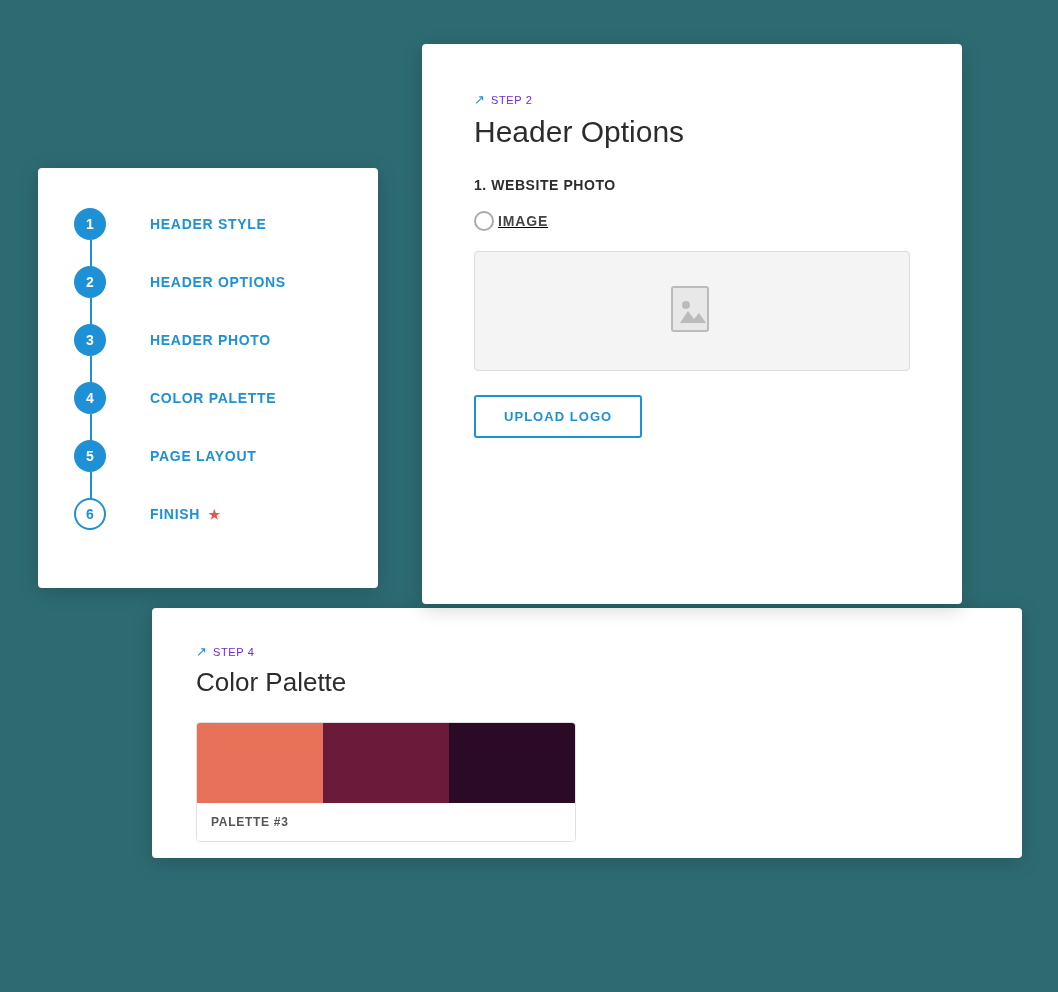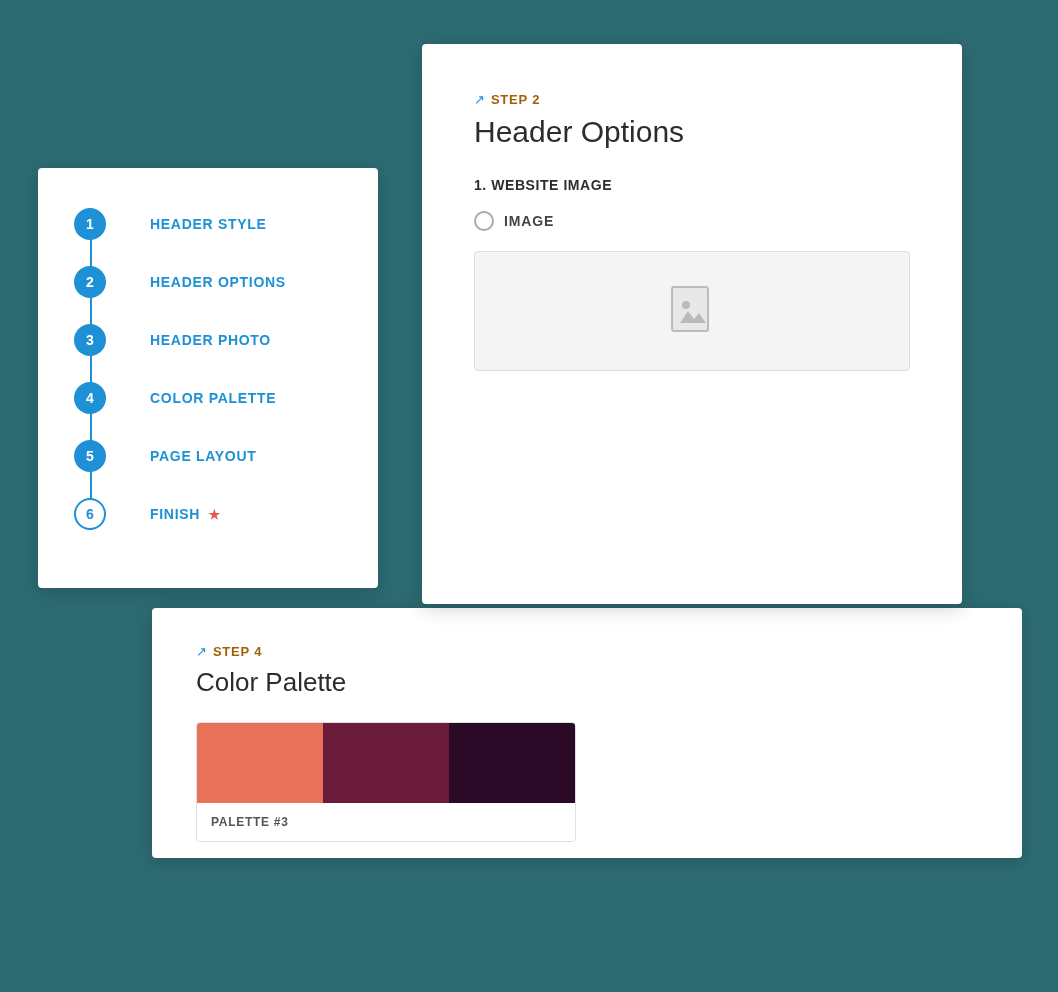--- a/index.html
+++ b/index.html
@@ -109,23 +109,23 @@
       gap: 6px;
       margin-bottom: 8px;
     }
 
     .step-tag-arrow {
       color: #1e90d6;
       font-size: 13px;
     }
 
     .step-tag-text {
-      font-size: 13px;
-      font-weight: 700;
-      color: #a16207;
+      font-size: 11px;
+      font-weight: 400;
+      color: #6d28d9;
       letter-spacing: 0.06em;
       text-transform: uppercase;
     }
 
     .card-title {
       font-size: 30px;
       font-weight: 400;
       color: #2c2c2c;
       margin-bottom: 28px;
     }
@@ -138,22 +138,23 @@
       letter-spacing: 0.04em;
     }
 
     .section-label span {
       font-weight: 700;
     }
 
     .radio-row {
       display: flex;
       align-items: center;
-      gap: 10px;
+      gap: 4px;
       margin-bottom: 20px;
+      text-decoration: underline;
     }
 
     .radio-circle {
       width: 20px;
       height: 20px;
       border-radius: 50%;
       border: 2px solid #aaa;
       background: #fff;
       flex-shrink: 0;
     }
@@ -276,33 +277,34 @@
 
 <div class="card header-options-card">
   <div class="step-tag">
     <span class="step-tag-arrow">↗</span>
     <span class="step-tag-text">STEP 2</span>
   </div>
   <h2 class="card-title">Header Options</h2>
   <div class="section-label">
     <span>1.</span>
     <span> </span>
-    <span>WEBSITE IMAGE</span>
+    <span>WEBSITE PHOTO</span>
   </div>
   <div class="radio-row">
     <div class="radio-circle"></div>
     <span class="radio-label">IMAGE</span>
   </div>
   <div class="image-drop-zone">
     <svg class="image-icon" viewBox="0 0 44 52" fill="none" xmlns="http://www.w3.org/2000/svg" width="44" height="52">
       <rect x="2" y="2" width="36" height="44" rx="2" stroke="#bbb" stroke-width="2" fill="#e8e8e8"></rect>
       <path d="M10 38 L18 26 L24 34 L29 28 L36 38 Z" fill="#bbb"></path>
       <circle cx="16" cy="20" r="4" fill="#bbb"></circle>
     </svg>
   </div>
+  <button class="upload-btn">UPLOAD LOGO</button>
 </div>
 
 <div class="card color-palette-card">
   <div class="palette-header">
     <div class="step-tag">
       <span class="step-tag-arrow">↗</span>
       <span class="step-tag-text">STEP 4</span>
     </div>
     <h2 class="card-title" style="font-size:26px; margin-bottom:0;">Color Palette</h2>
   </div>

